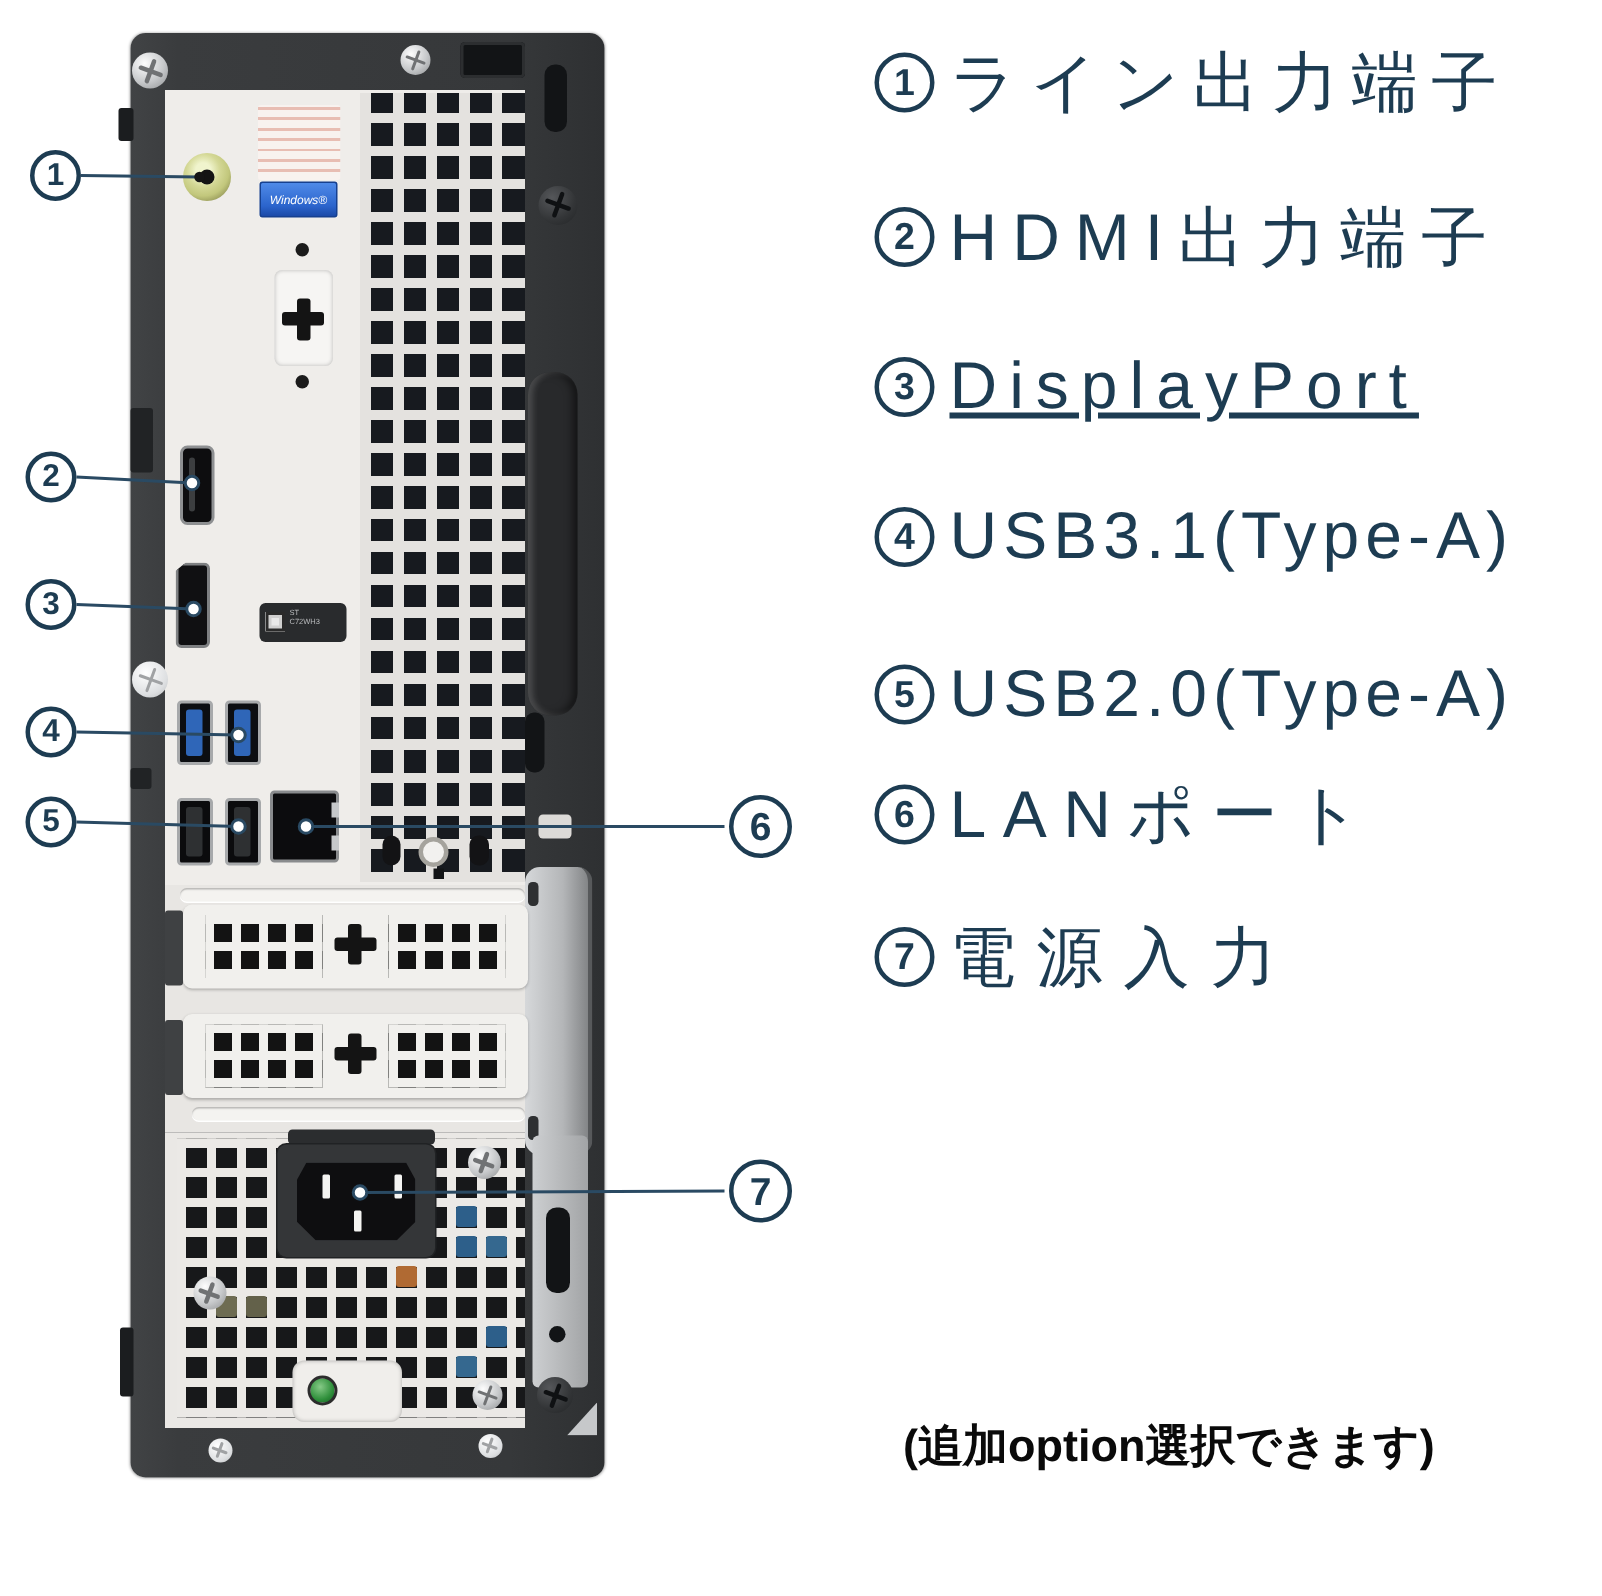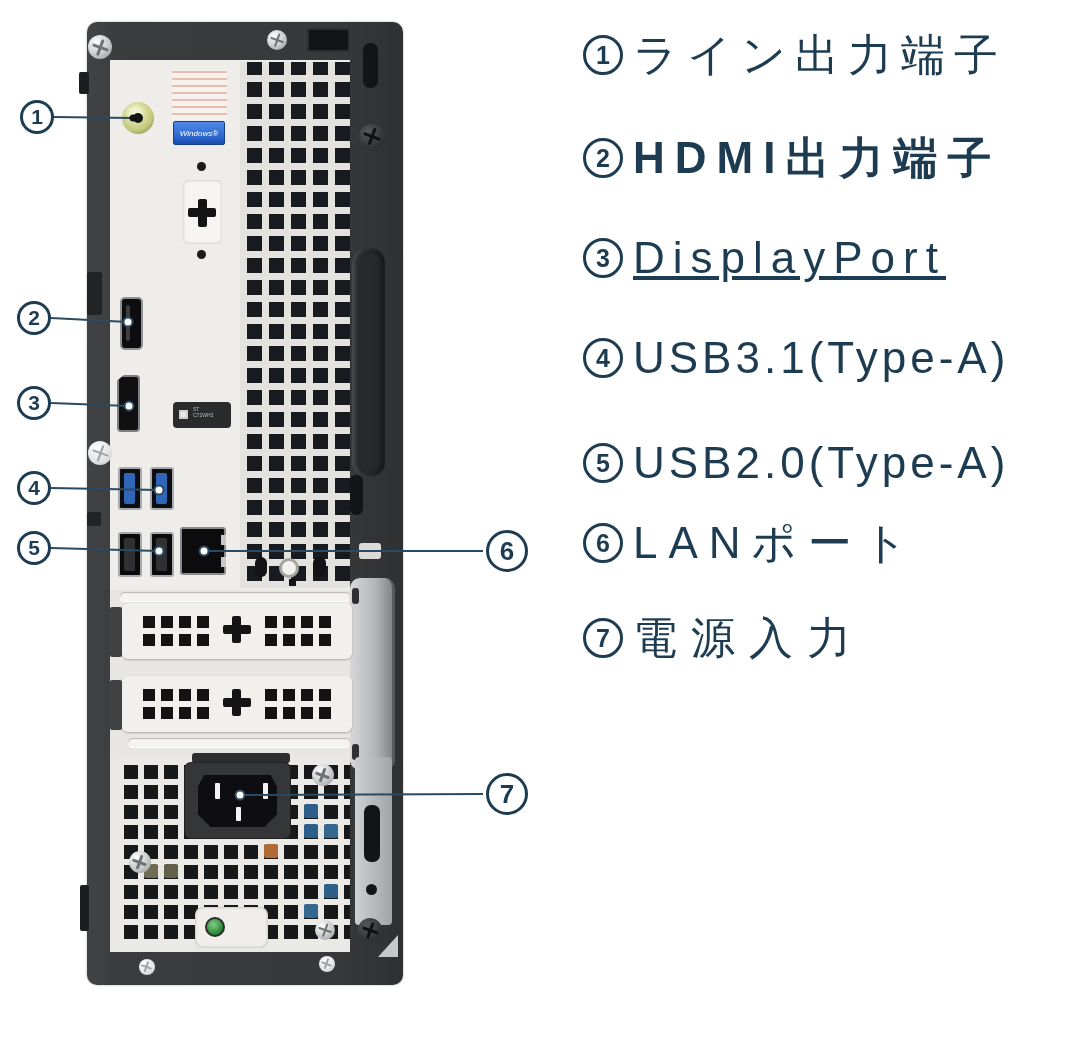--- a/index.html
+++ b/index.html
@@ -273,21 +273,21 @@
   <div class="co big" style="left:486px;top:773px;">
       <span>7</span>
     </div>
 
   <div class="legend-row" style="top:32px;">
     <span class="legend-num">1</span>
     <span class="legend-label" style="letter-spacing:9px;">ライン出力端子</span>
   </div>
   <div class="legend-row" style="top:135px;">
     <span class="legend-num">2</span>
-    <span class="legend-label" style="letter-spacing:10px;font-weight:bold;">HDMI出力端子</span>
+    <span class="legend-label" style="letter-spacing:10px;">HDMI出力端子</span>
   </div>
   <div class="legend-row" style="top:235px;">
     <span class="legend-num">3</span>
     <span class="legend-label" style="letter-spacing:8px;text-decoration:underline;">DisplayPort</span>
   </div>
   <div class="legend-row" style="top:335px;">
     <span class="legend-num">4</span>
     <span class="legend-label" style="letter-spacing:4px;">USB3.1(Type-A)</span>
   </div>
   <div class="legend-row" style="top:440px;">
@@ -296,14 +296,15 @@
   </div>
   <div class="legend-row" style="top:520px;">
     <span class="legend-num">6</span>
     <span class="legend-label" style="letter-spacing:11px;">LANポート</span>
   </div>
   <div class="legend-row" style="top:615px;">
     <span class="legend-num">7</span>
     <span class="legend-label" style="letter-spacing:14px;">電源入力</span>
   </div>
 
+  <div class="vga-note">(追加option選択できます)</div>
 
 </div>
 
 </body></html>

